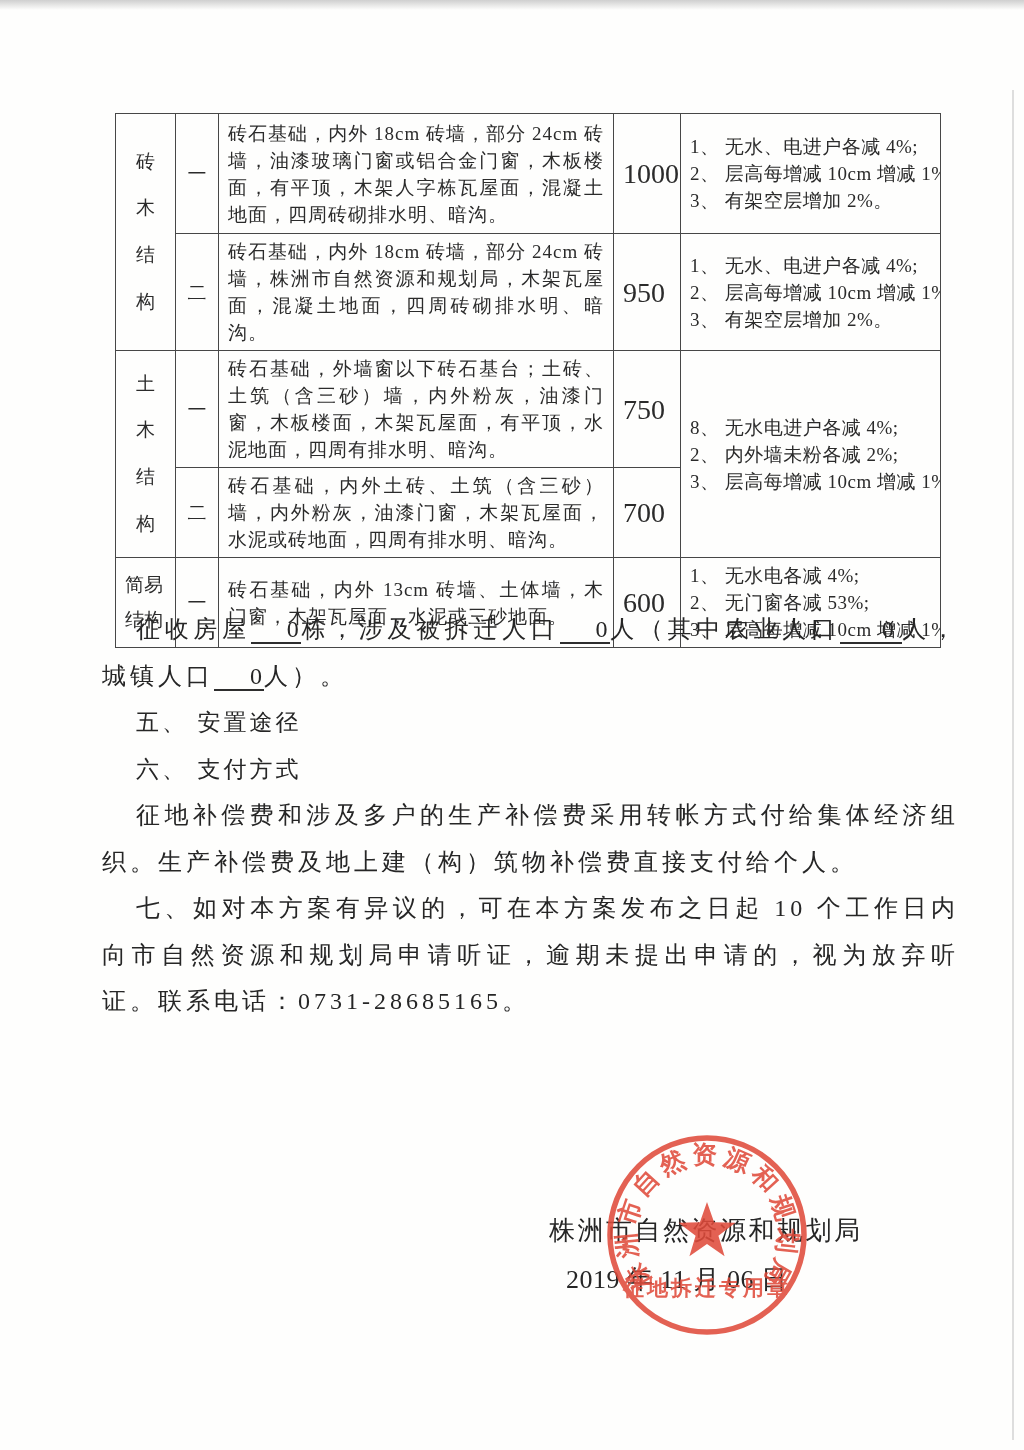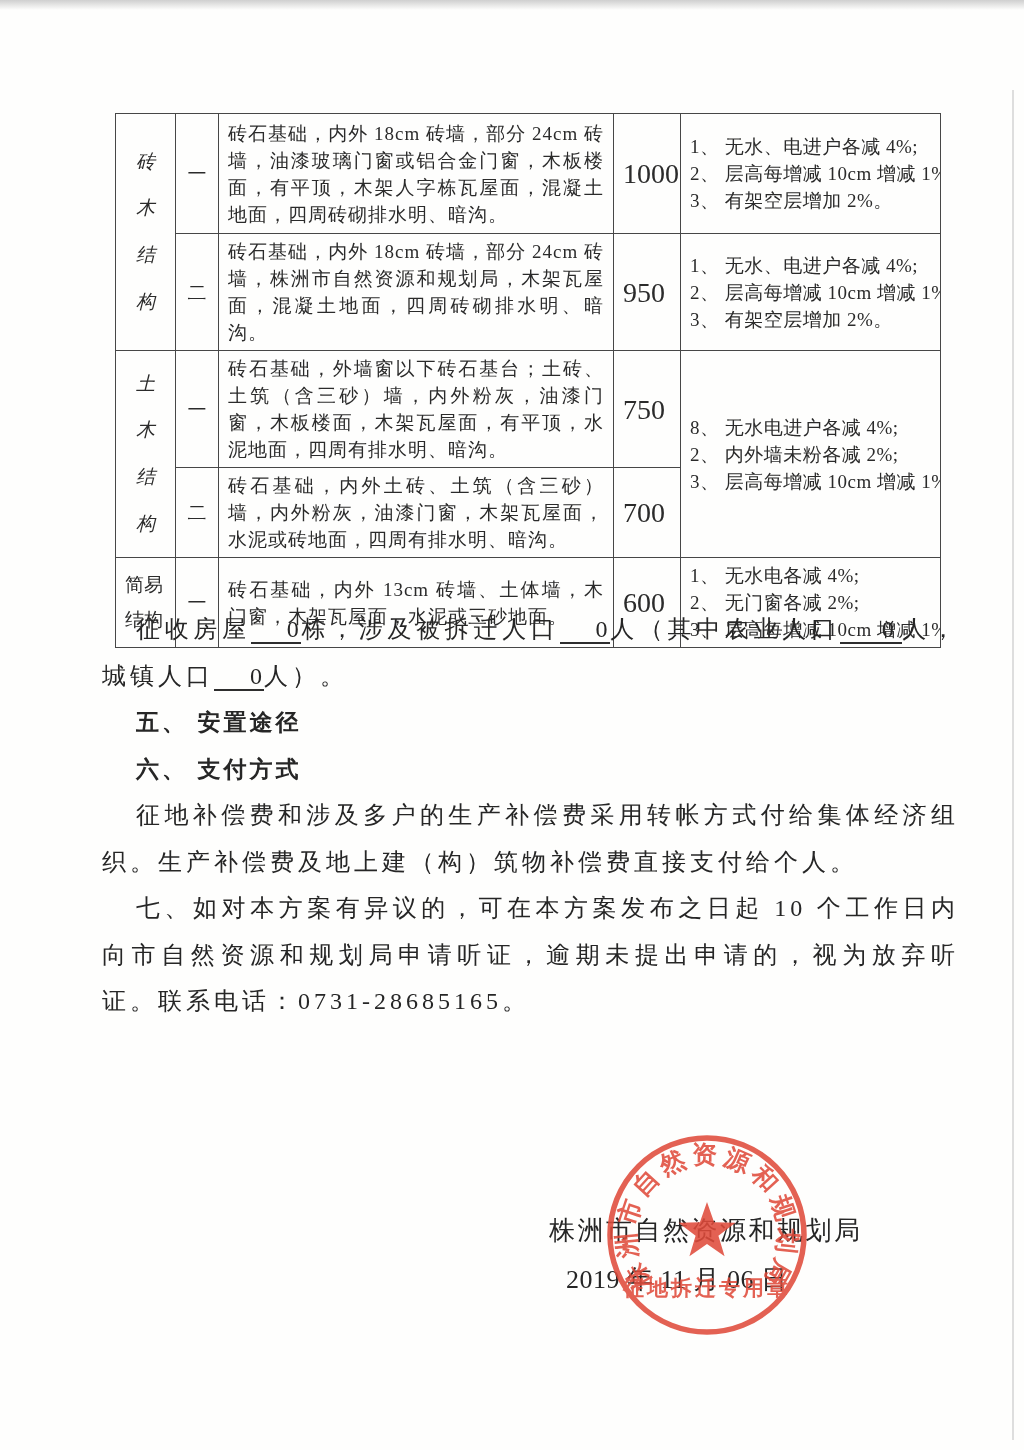--- a/index.html
+++ b/index.html
@@ -21,36 +21,36 @@
     border-collapse:collapse;table-layout:fixed;
     font-size:19px;line-height:27px;color:#2b2b2b;
   }
   table.comp td{
     border:1.6px solid #474747;
     padding:4px 9px;
     vertical-align:middle;
     overflow:hidden;
   }
   td.cat{text-align:center;padding:4px 2px;}
-  .vert{width:1.35em;margin:0 auto;word-break:break-all;line-height:2.45;text-align:center;letter-spacing:0;font-style:italic;}
+  .vert{width:1.35em;margin:0 auto;word-break:break-all;line-height:2.45;text-align:center;letter-spacing:0;}
   .vert2{width:2.6em;margin:4px auto;word-break:break-all;line-height:1.8;text-align:left;}
   td.grade{text-align:center;padding:4px 2px;}
   td.desc{text-align:justify;letter-spacing:1px;}
   td.price{text-align:left;font-size:28px;padding:4px 4px;}
   td.notes{letter-spacing:0.5px;}
   td.notes div{white-space:nowrap;}
 
   
   .textblock{
     position:absolute;left:102px;top:606px;width:857px;
     font-size:24px;line-height:46.5px;letter-spacing:4px;
     text-align:justify;
   }
   .para{margin:0;text-indent:34px;}
-  .heading{margin:0;text-indent:34px;font-weight:bold;letter-spacing:3px;
+  .heading{margin:0;text-indent:34px;font-weight:normal;letter-spacing:3px;
     font-family:"Liberation Sans", sans-serif;font-size:23px;}
   .blank{
     display:inline-block;min-width:40px;text-align:center;
     border-bottom:2px solid #2e2e2e;line-height:26px;letter-spacing:0;
     padding:0 2px;
   }
   .blank.wide{min-width:58px;}
 
   
   .agency{
@@ -122,21 +122,21 @@
       </tr>
       <tr style="height:80px">
         <td class="cat">
           <div class="vert2">简易结构</div>
         </td>
         <td class="grade">一</td>
         <td class="desc">砖石基础，内外 13cm 砖墙、土体墙，木门窗，木架瓦屋面，水泥或三砂地面。</td>
         <td class="price">600</td>
         <td class="notes">
           <div>1、 无水电各减 4%;</div>
-          <div>2、 无门窗各减 2%;</div>
+          <div>2、 无门窗各减 53%;</div>
           <div>3、 层高每增减 10cm 增减 1%。</div>
         </td>
       </tr>
     </tbody>
   </table>
 
   <div class="textblock">
     <p class="para"><span>征收房屋</span><span class="blank">0</span><span>栋，涉及被拆迁人口</span><span class="blank">0</span><span>人（其中农业人口</span><span class="blank wide">0</span><span>人，城镇人口</span><span class="blank">0</span><span>人）。</span></p>
 
     <p class="heading">五、 安置途径</p>

